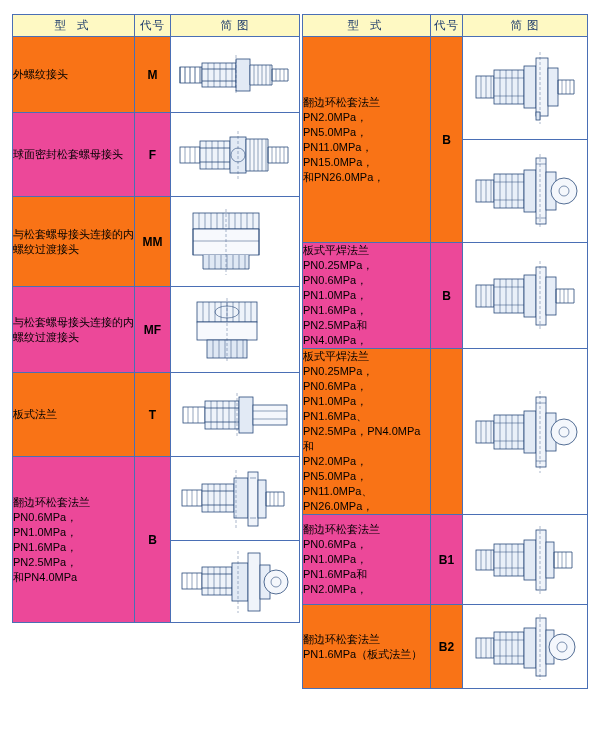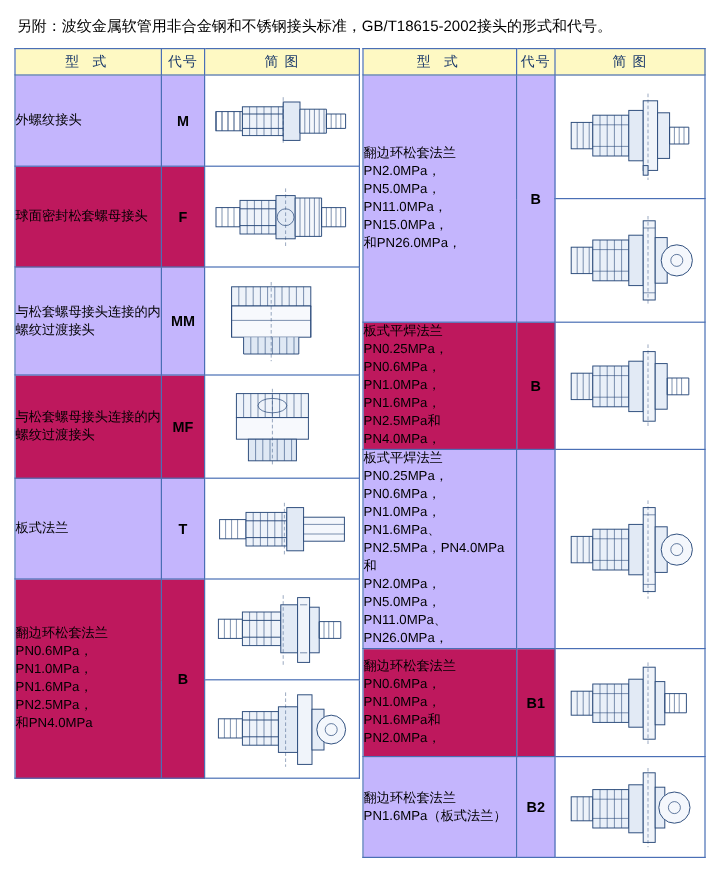--- a/index.html
+++ b/index.html
@@ -68,40 +68,39 @@
   td.code {
     text-align: center;
     font-size: 12px;
     font-weight: bold;
     color: #000;
   }
   td.pic {
     background: #ffffff;
     text-align: center;
   }
-  .tan { background: #be185d; }
-  .white { background: #c4b5fd; }
+  .tan { background: #ec4899; }
+  .white { background: #f97316; }
 
   .pic-wrap {
     width: 100%;
     height: 100%;
     display: flex;
     align-items: center;
     justify-content: center;
   }
   svg { display: block; }
 
   
 </style>
 </head>
 <body>
 
 <div class="page">
 
-  <div class="doc-title">另附：波纹金属软管用非合金钢和不锈钢接头标准，GB/T18615-2002接头的形式和代号。</div>
 
   <div class="tables">
 
     <table class="spec left">
       <colgroup>
         <col style="width:122px">
         <col style="width:36px">
         <col style="width:129px">
       </colgroup>
       <thead>

